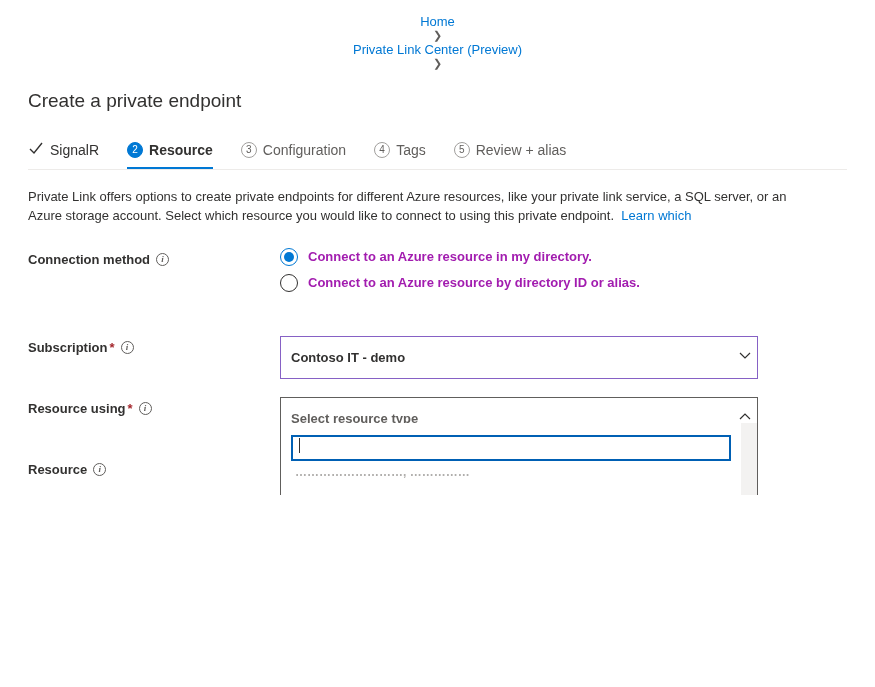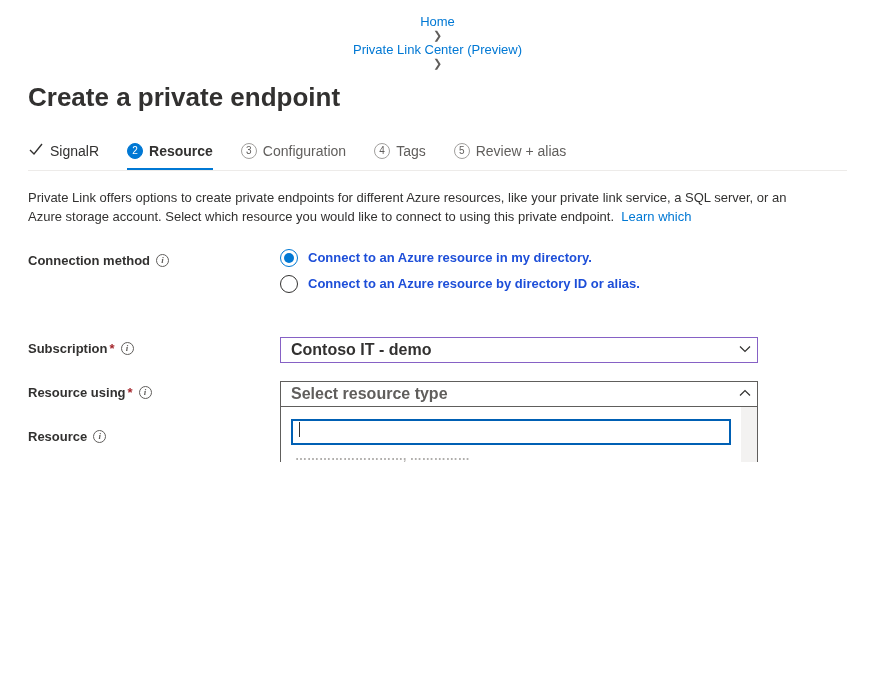--- a/index.html
+++ b/index.html
@@ -13,21 +13,21 @@
     width: 875px;
   }
   .page { padding: 14px 28px 0 28px; }
 
   
   .breadcrumb { display:flex; align-items:center; font-size:13px; color:#605e5c;flex-direction:column; }
   .breadcrumb a { color:#0078d4; text-decoration:none; cursor:pointer; }
   .breadcrumb .sep { margin:0 6px; color:#605e5c; font-size:11px; }
 
   
-  h1.page-title { font-size:26px; font-weight:700; margin:12px 0 28px; color:#323130; }
+  h1.page-title { font-size:19px; font-weight:400; margin:20px 0 28px; color:#323130; }
 
   
   .tabs { display:flex; align-items:center; border-bottom:1px solid #edebe9; }
   .tab { display:flex; align-items:center; padding:0 0 10px; margin-right:28px; font-size:14px; color:#605e5c; cursor:pointer; position:relative; }
   .tab .step { display:inline-flex; align-items:center; justify-content:center; width:16px; height:16px; border:1px solid #a19f9d; border-radius:50%; font-size:10px; color:#605e5c; margin-right:6px; }
   .tab .check { margin-right:6px; }
   .tab.completed { color:#323130; }
   .tab.completed .check svg { width:16px; height:16px; }
   .tab.active { color:#323130; font-weight:600; }
   .tab.active::after { content:""; position:absolute; left:0; right:0; bottom:-1px; height:2px; background:#0078d4; }
@@ -43,24 +43,24 @@
   .form-label .req { color:#a4262c; margin-left:2px; }
   .form-field { flex:0 0 478px; }
 
   .info-icon { display:inline-flex; width:13px; height:13px; border:1px solid #605e5c; border-radius:50%; align-items:center; justify-content:center; font-size:9px; color:#605e5c; margin-left:6px; font-style:italic; font-family:Georgia, serif; }
 
   
   .radio-row { display:flex; align-items:center; margin-bottom:8px; }
   .radio { position:relative; width:18px; height:18px; border:1px solid #323130; border-radius:50%; margin-right:10px; flex:0 0 18px; cursor:pointer; }
   .radio.checked { border-color:#0078d4; }
   .radio.checked::after { content:""; position:absolute; top:3px; left:3px; width:10px; height:10px; background:#0078d4; border-radius:50%; }
-  .radio-label { font-size:13px; color:#1d4ed8; cursor:pointer; }
-
-  
-  .select { position:relative; border:1px solid #605e5c; height:26px; display:flex; align-items:center; padding:0 26px 0 10px; font-size:16px; background:#fff; cursor:pointer; }
+  .radio-label { font-size:13px; color:#a21caf; cursor:pointer; }
+
+  
+  .select { position:relative; border:1px solid #605e5c; height:43px; display:flex; align-items:center; padding:0 26px 0 10px; font-size:13px; background:#fff; cursor:pointer; }
   .select.purple { border:1px solid #8661c5; }
   .select .chev { position:absolute; right:6px; top:50%; transform:translateY(-50%); }
   .select .chev svg { width:12px; height:12px; }
   .select .placeholder { color:#605e5c; }
 
   
   .dropdown-wrap { position:relative; }
   .dropdown-panel {
     position:absolute; top:26px; left:0; right:0;
     border:1px solid #605e5c; border-top:none; background:#fff;

